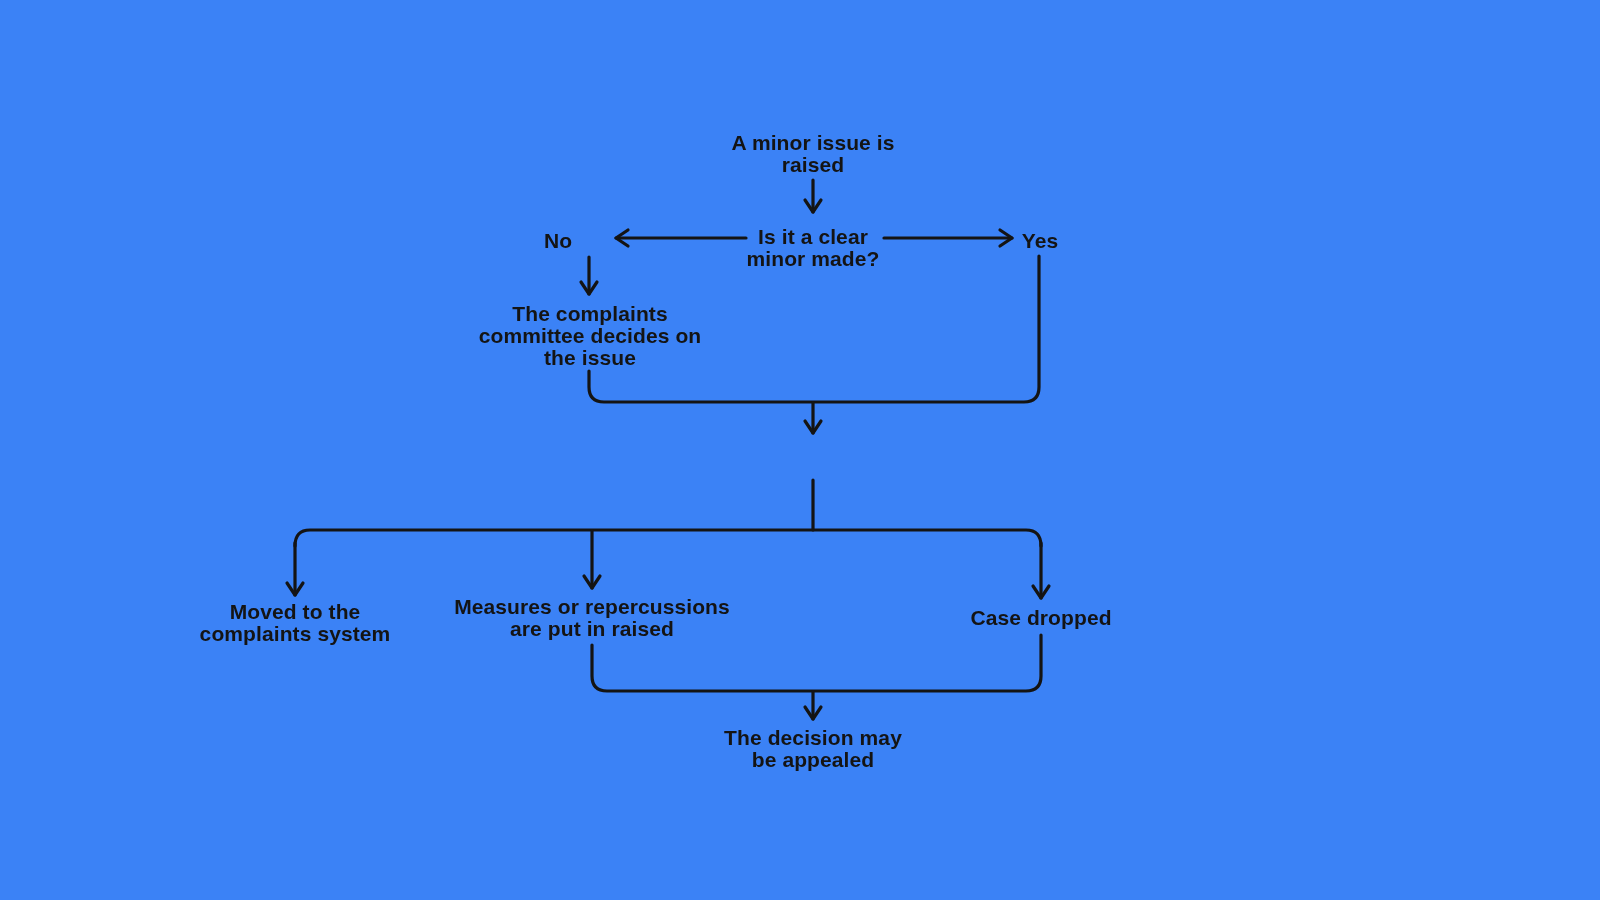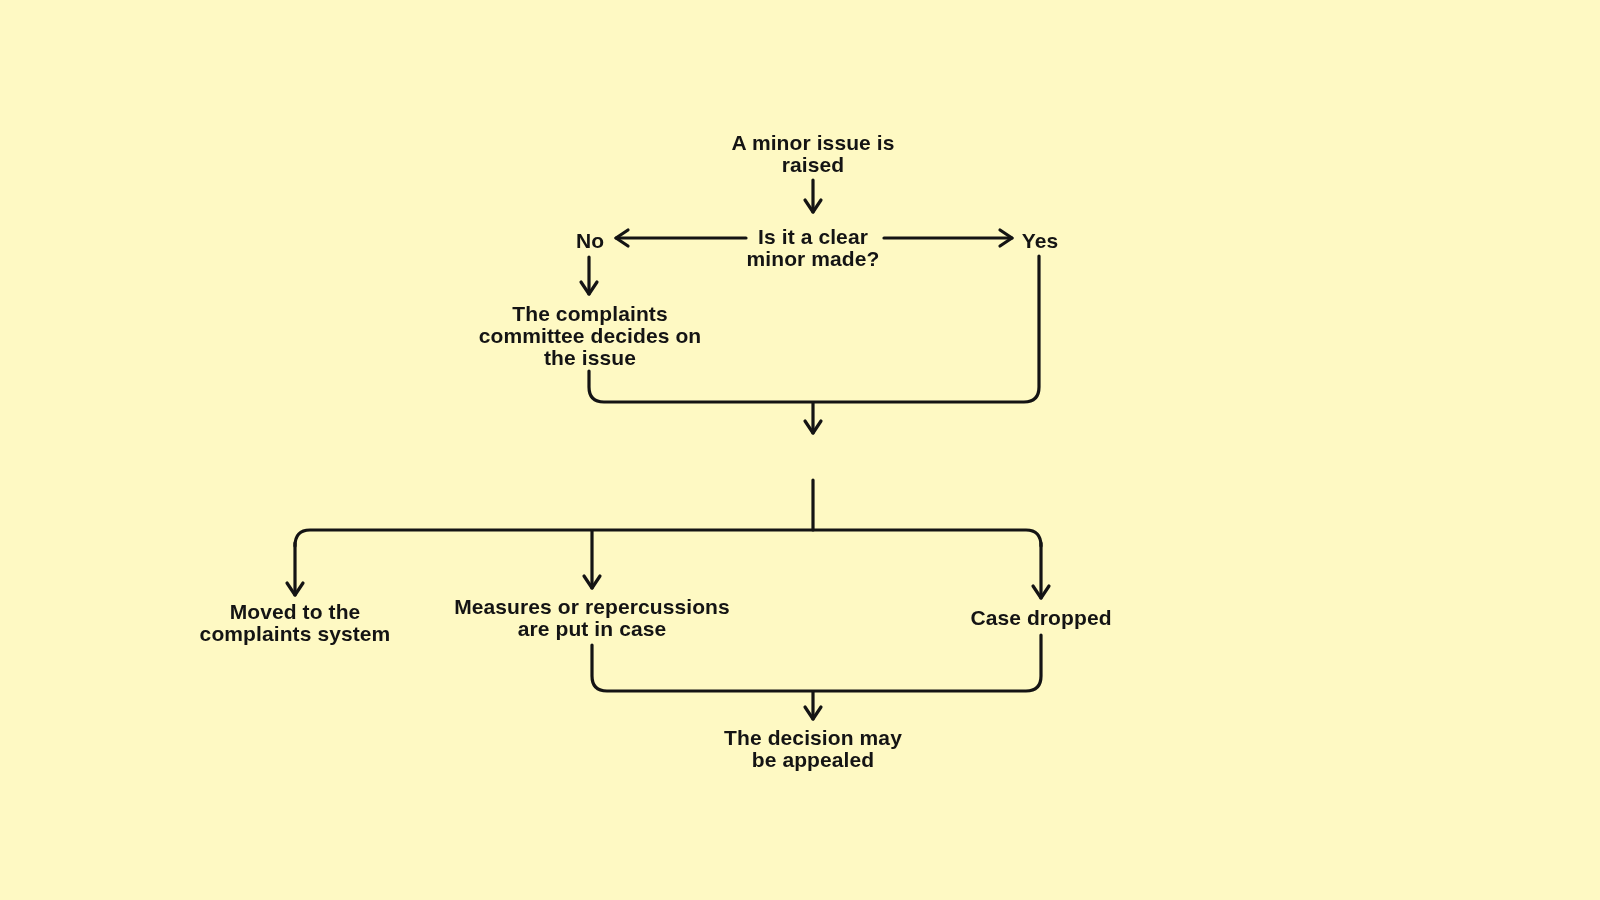--- a/index.html
+++ b/index.html
@@ -4,21 +4,21 @@
 <style>
   html, body {
     margin: 0;
     padding: 0;
     background: #ffffff;
   }
   #canvas {
     position: relative;
     width: 1600px;
     height: 900px;
-    background: #fef9c3;
+    background: #3b82f6;
     overflow: hidden;
     font-family: "Liberation Sans", "DejaVu Sans", sans-serif;
   }
   #edges {
     position: absolute;
     left: 0;
     top: 0;
   }
   .node-label {
     position: absolute;
@@ -73,33 +73,33 @@
       <path d="M 813 692 L 813 719" marker-end="url(#arrowhead)"></path>
     </g>
   </svg>
 
   <div class="node-label" style="left:813px; top:132px;">A minor issue is
 raised</div>
 
   <div class="node-label" style="left:813px; top:226px;">Is it a clear
 minor made?</div>
 
-  <div class="node-label" style="left:590px; top:230px;">No</div>
+  <div class="node-label" style="left:558px; top:230px;">No</div>
 
   <div class="node-label" style="left:1040px; top:230px;">Yes</div>
 
   <div class="node-label" style="left:590px; top:303px;">The complaints
 committee decides on
 the issue</div>
 
 
   <div class="node-label" style="left:295px; top:601px;text-align:center;">Moved to the
 complaints system</div>
 
   <div class="node-label" style="left:592px; top:596px;">Measures or repercussions
-are put in case</div>
+are put in raised</div>
 
   <div class="node-label" style="left:1041px; top:607px;text-align:right;">Case dropped</div>
 
   <div class="node-label" style="left:813px; top:727px;text-align:center;">The decision may
 be appealed</div>
 
 </div>
 
 </body></html>

